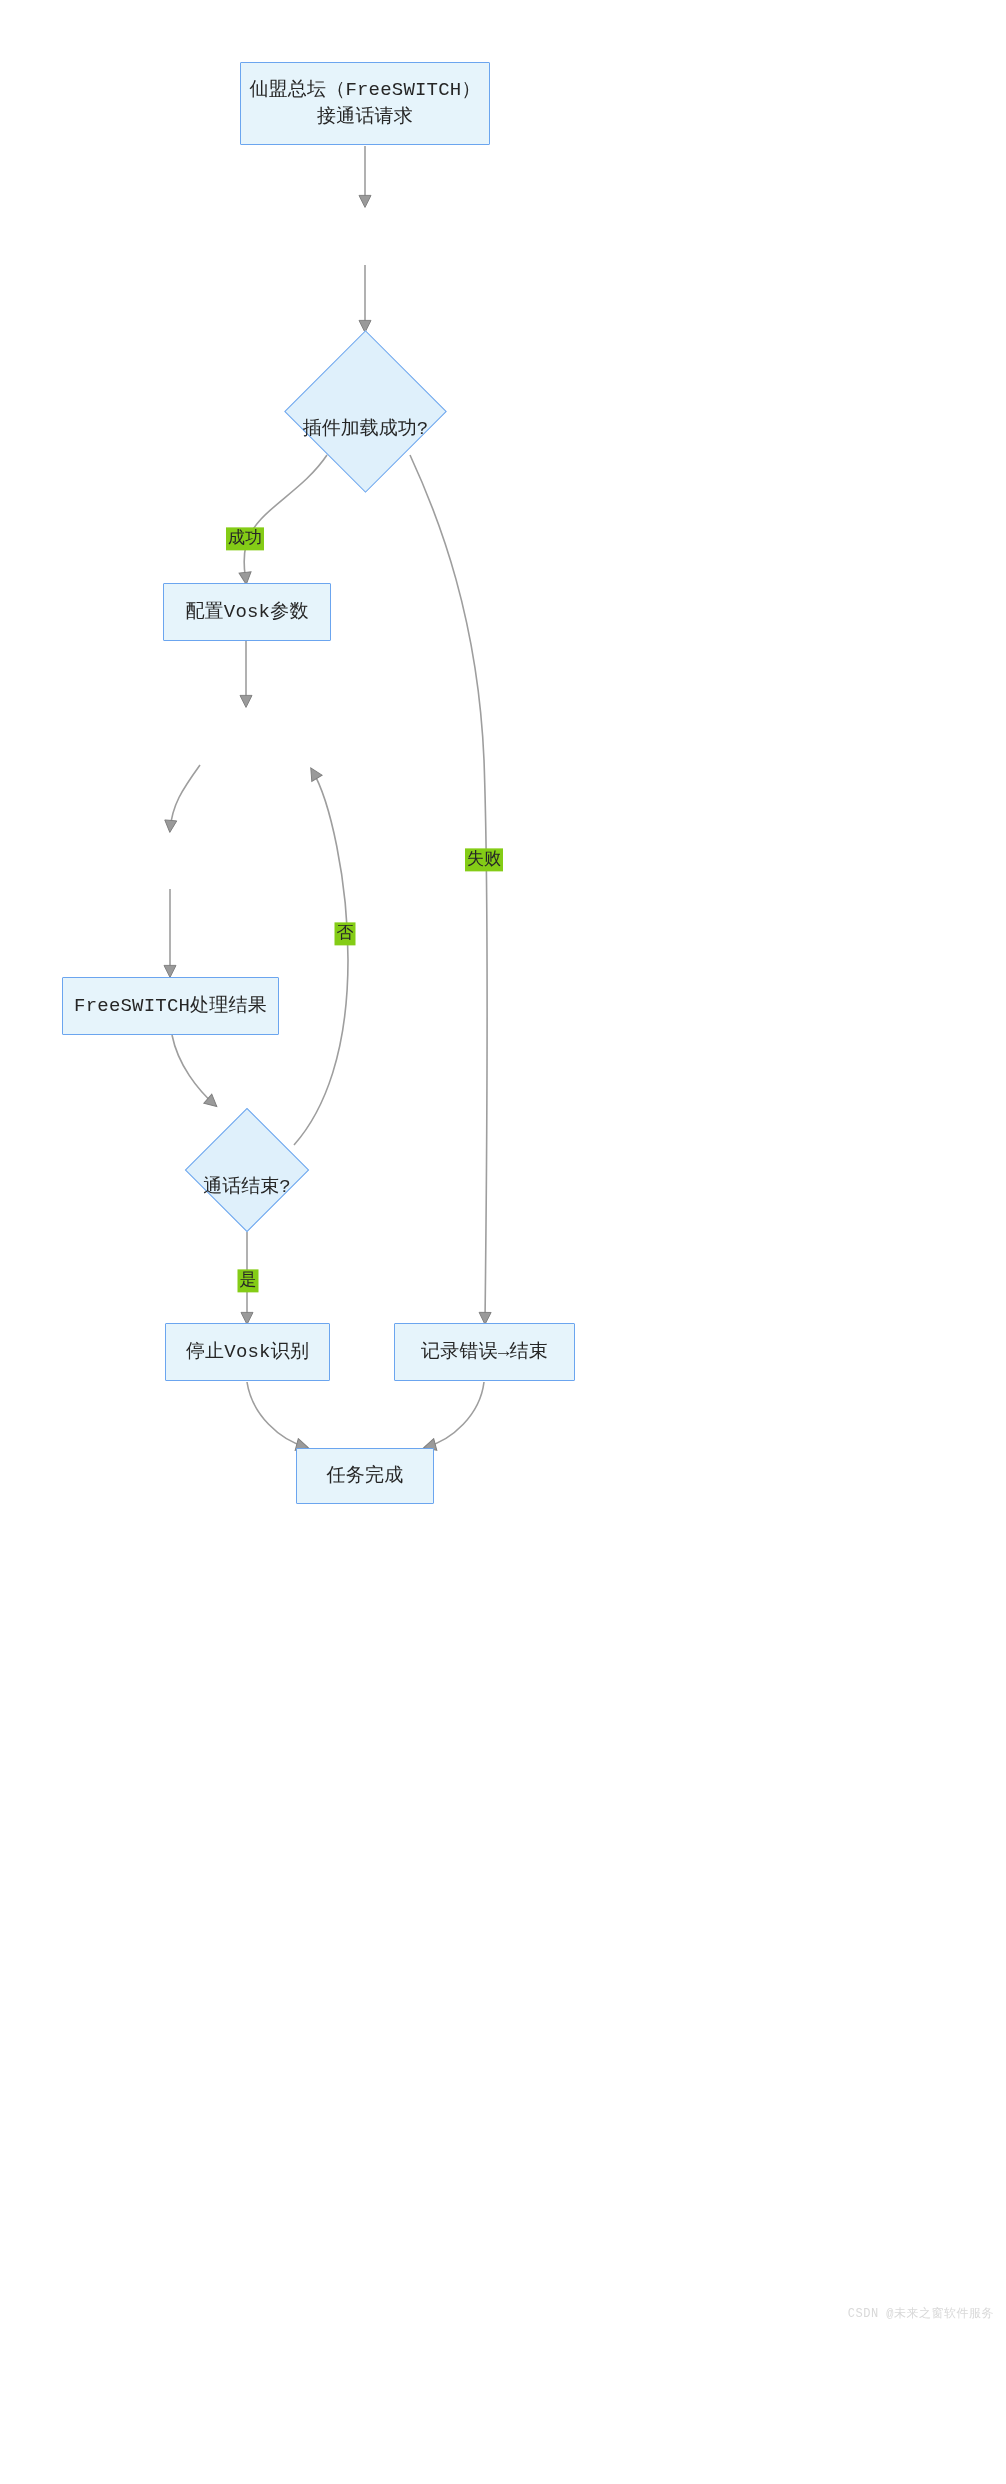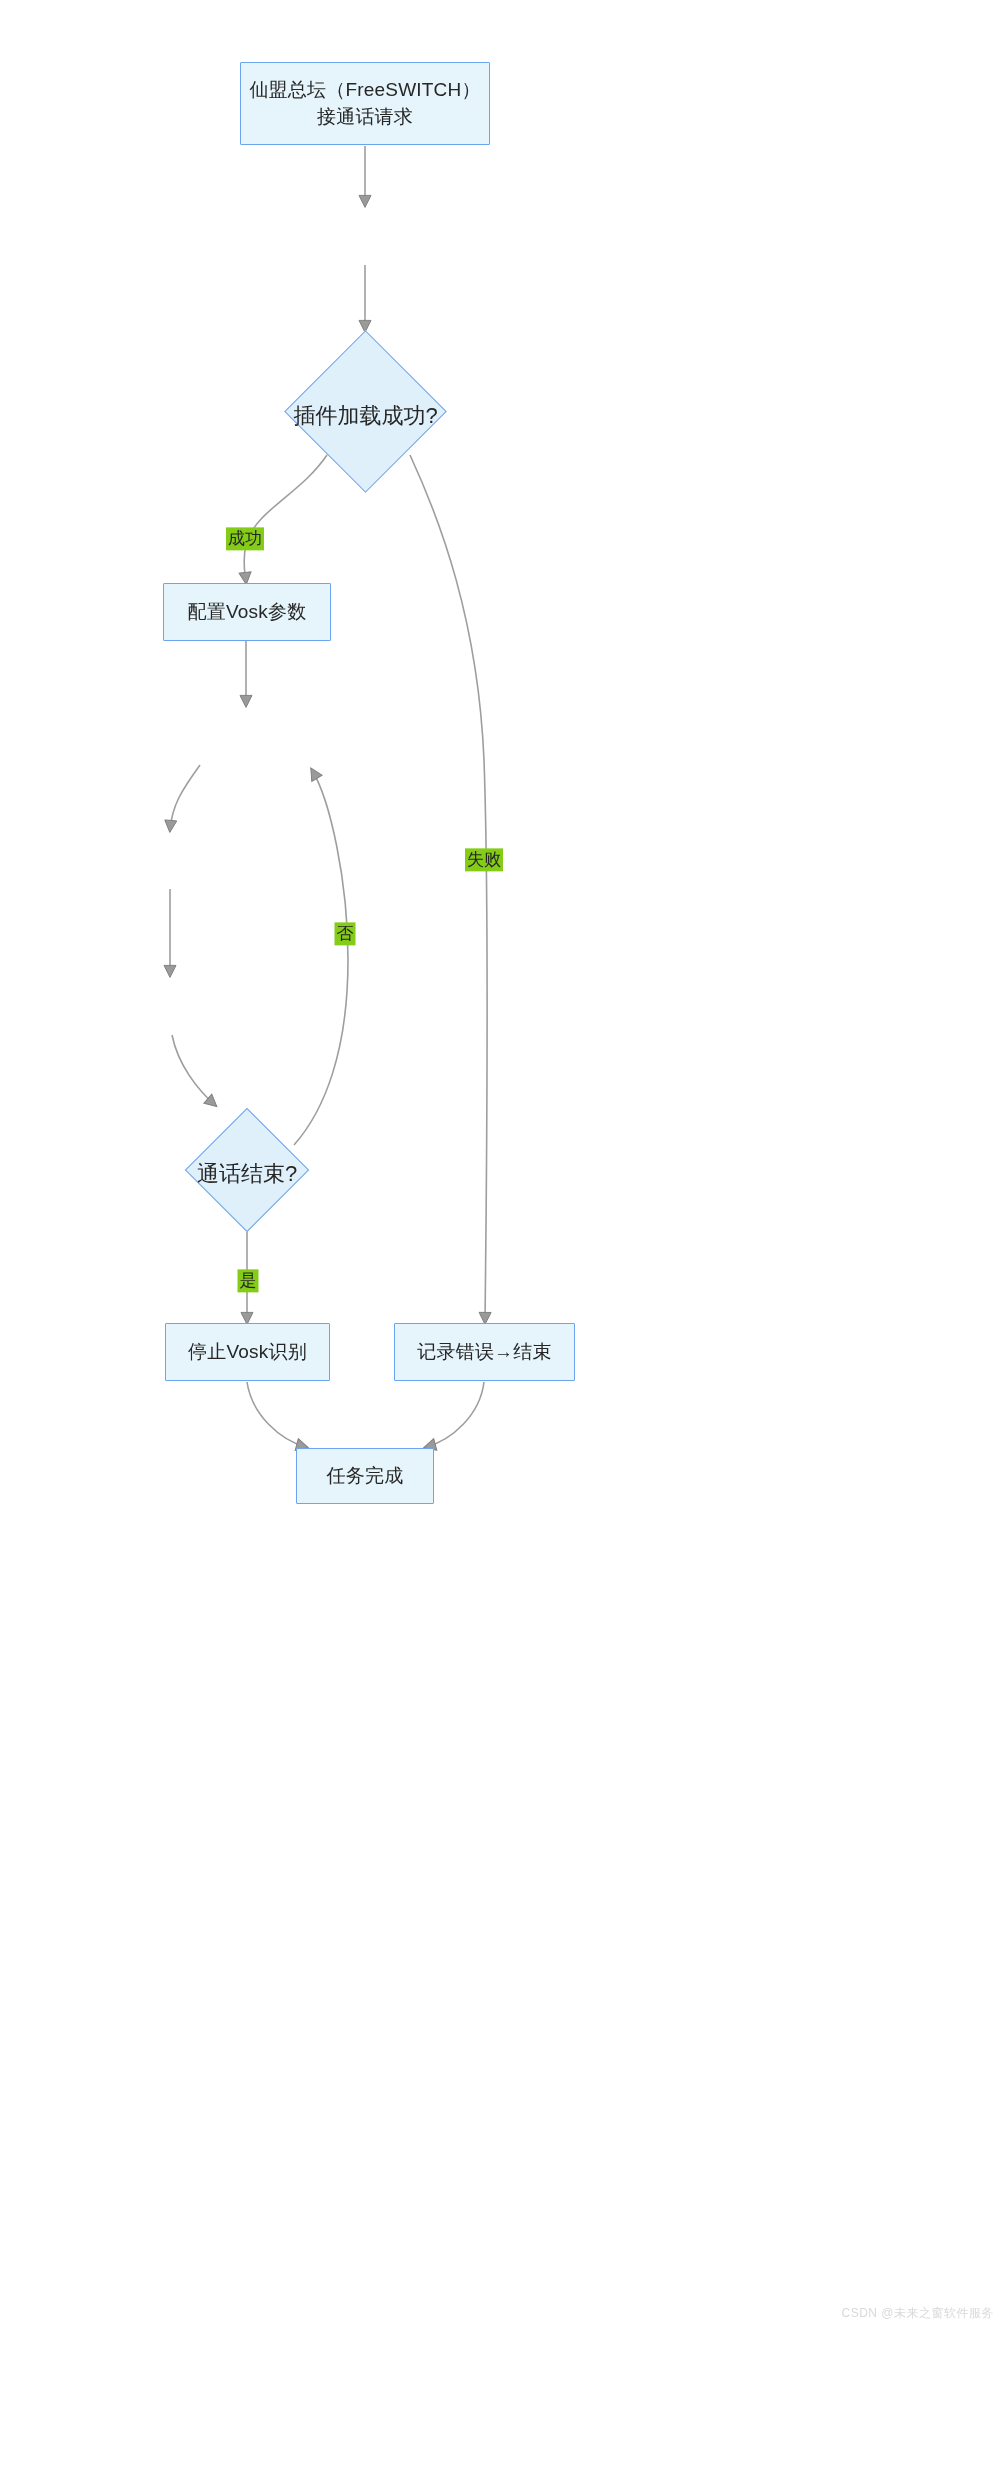--- a/index.html
+++ b/index.html
@@ -9,20 +9,21 @@
   }
   body {
     font-family: "Liberation Sans", "DejaVu Sans", sans-serif;
   }
   #canvas {
     position: relative;
     width: 1006px;
     height: 2332px;
     background: #ffffff;
     overflow: hidden;
+    font-family: Liberation Mono, monospace;
   }
   #edge-layer {
     position: absolute;
     left: 0;
     top: 0;
     width: 1006px;
     height: 2484px;
     pointer-events: none;
   }
   .node {
@@ -54,28 +55,28 @@
     width: 100%;
     height: 100%;
     background: #dff0fb;
     border: 1.6px solid #6ba5ef;
     box-sizing: border-box;
     transform: rotate(45deg);
   }
   .diamond-label {
     position: absolute;
     left: 0;
-    top: 4px;
+    top: 16px;
     width: 100%;
     height: 100%;
     display: flex;
     align-items: center;
     justify-content: center;
     color: #262626;
-    font-size: 22px;
+    font-size: 19px;
     text-align: center;
     white-space: nowrap;
   }
   .edge-label {
     position: absolute;
     background: #84cc16;
     color: #262626;
     font-size: 17px;
     line-height: 1.25;
     padding: 1px 2px;
@@ -137,20 +138,21 @@
 
   <div class="diamond-wrap" style="left:308px; top:354px; width:115px; height:115px;">
     <div class="diamond-shape"></div>
     <div class="diamond-label" style="left:-60px; width:235px;">插件加载成功?</div>
   </div>
 
   <div class="node node-rect" style="left:163px; top:583px; width:168px; height:58px;">配置Vosk参数</div>
 
 
 
+  <div class="node node-rect" style="left:62px; top:977px; width:217px; height:58px;">FreeSWITCH处理结果</div>
 
   <div class="diamond-wrap" style="left:203px; top:1126px; width:88px; height:88px;">
     <div class="diamond-shape"></div>
     <div class="diamond-label" style="left:-50px; width:188px;">通话结束?</div>
   </div>
 
   <div class="node node-rect" style="left:165px; top:1323px; width:165px; height:58px;">停止Vosk识别</div>
 
   <div class="node node-rect" style="left:394px; top:1323px; width:181px; height:58px;">记录错误→结束</div>
 

